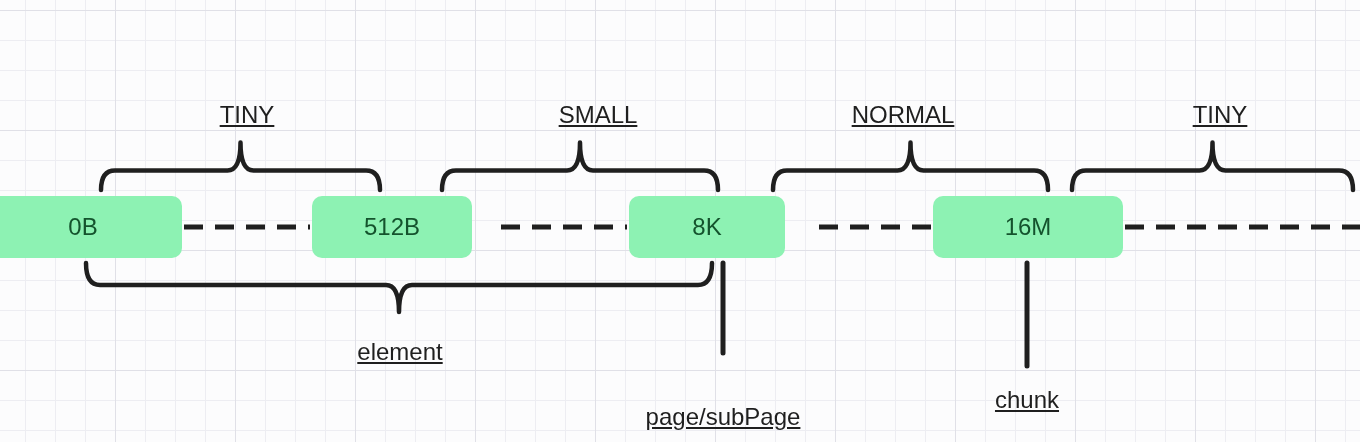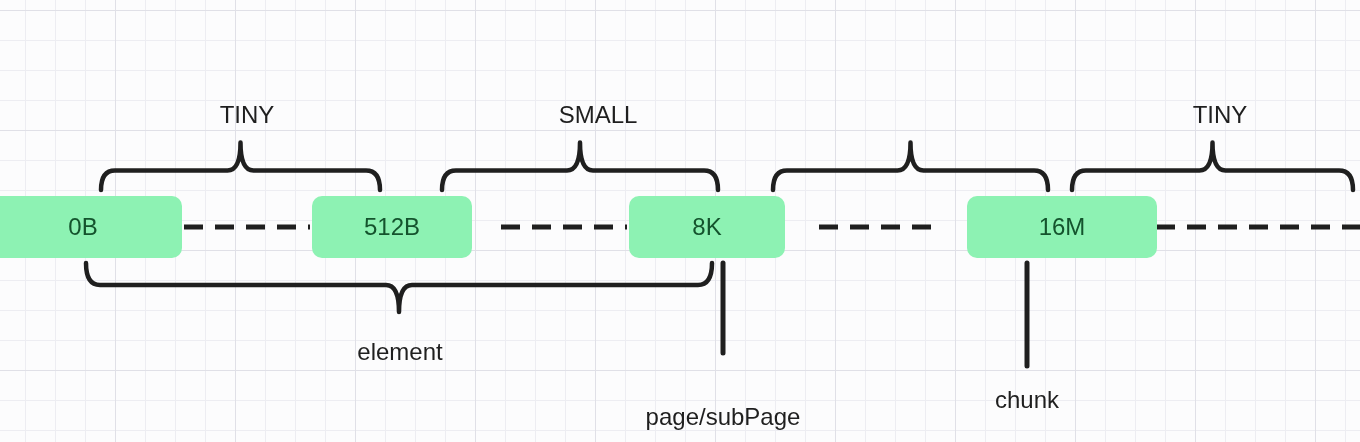--- a/index.html
+++ b/index.html
@@ -54,27 +54,28 @@
     border-radius: 10px;
     display: flex;
     align-items: center;
     justify-content: center;
     font-size: 24px;
     color: #14532d;
   }
   .marker-0b  { left: -16px; width: 198px; }
   .marker-512b { left: 312px; width: 160px; }
   .marker-8k  { left: 629px; width: 156px; }
-  .marker-16m { left: 933px; width: 190px; margin-left: 34px; }
+  .marker-16m { left: 933px; width: 190px; }
   .label {
     position: absolute;
     transform: translate(-50%, -50%);
     white-space: nowrap;
     font-size: 24px;
     color: #1f1f1f;
+    text-decoration: underline;
   }
   .label-tiny    { left: 247px;  top: 115px; }
   .label-small   { left: 598px;  top: 115px; }
   .label-normal  { left: 903px;  top: 115px; }
   .label-huge    { left: 1220px; top: 115px; }
   .label-element { left: 400px;  top: 352px; }
   .label-page    { left: 723px;  top: 417px; text-align: center; }
   .label-chunk   { left: 1027px; top: 400px; }
 </style>
 </head>
@@ -108,19 +109,20 @@
   </div>
   <div class="marker marker-8k">
     <span>8K</span>
   </div>
   <div class="marker marker-16m">
     <span>16M</span>
   </div>
 
   <div class="label label-tiny">TINY</div>
   <div class="label label-small">SMALL</div>
+  <div class="label label-normal">NORMAL</div>
   <div class="label label-huge">TINY</div>
 
   <div class="label label-element">element</div>
   <div class="label label-page">page/subPage</div>
   <div class="label label-chunk">chunk</div>
 
 </div>
 
 </body></html>

